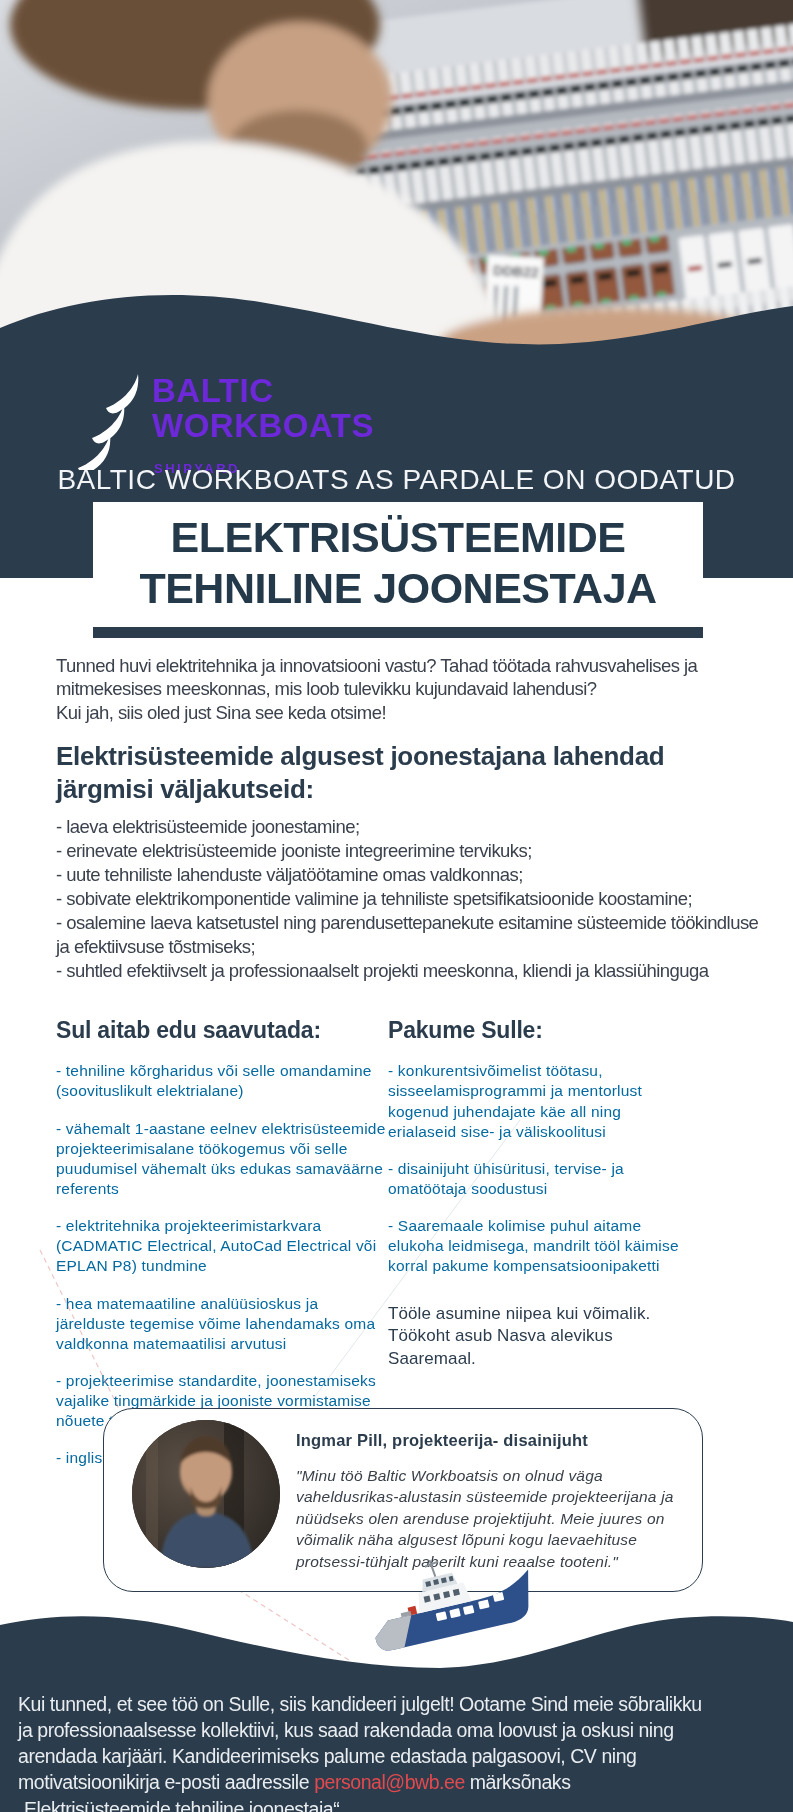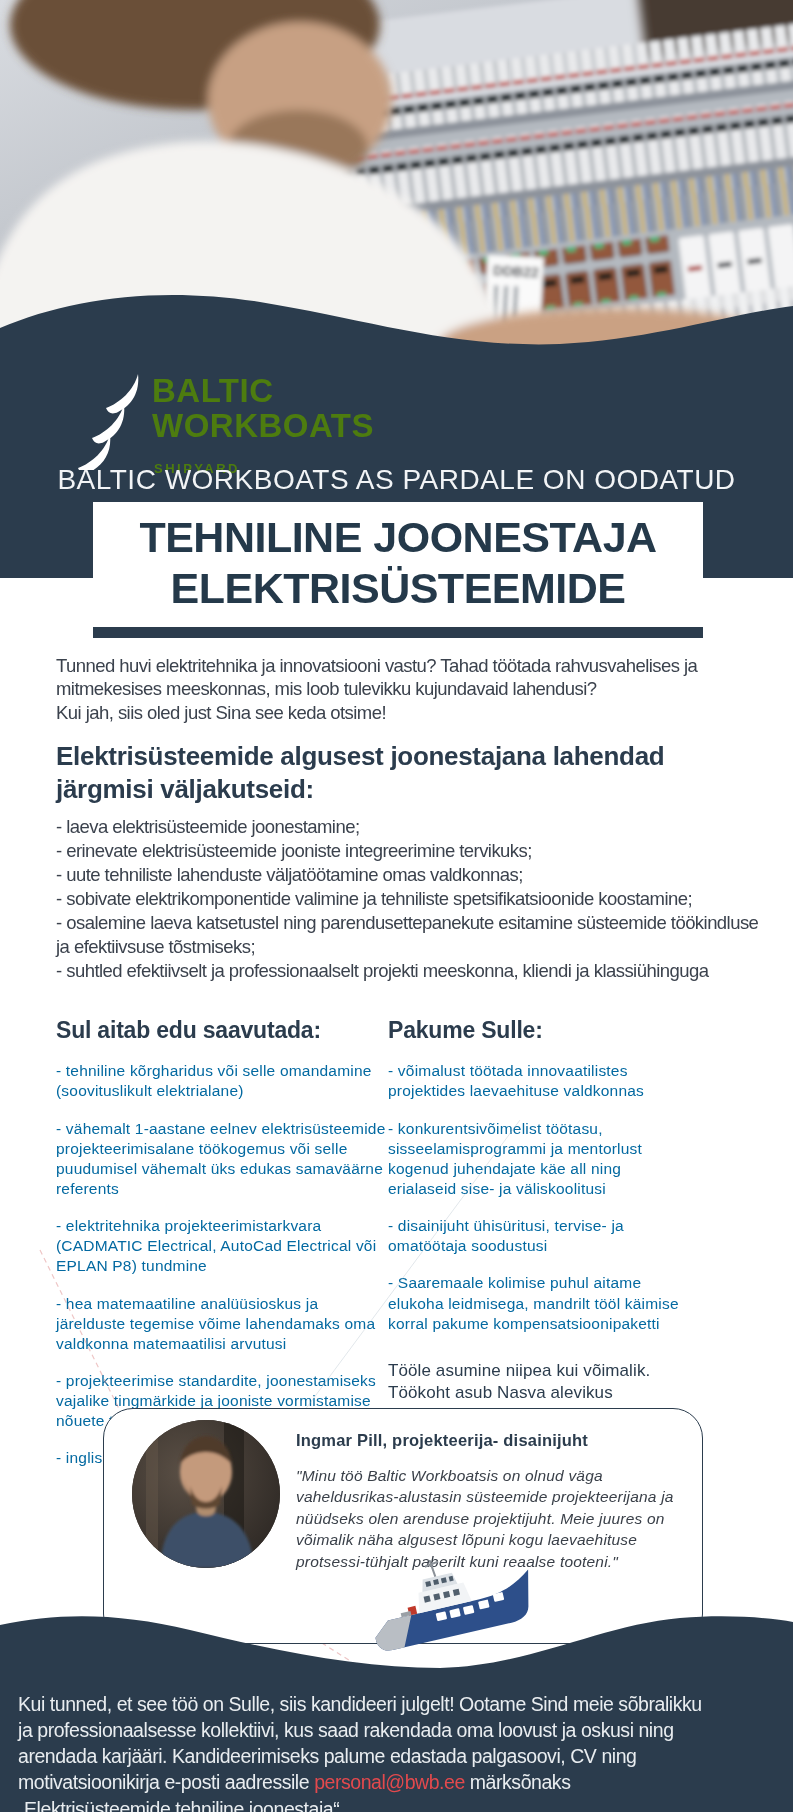--- a/index.html
+++ b/index.html
@@ -9,21 +9,21 @@
     font-family:"Liberation Sans",sans-serif;color:#3a414c;
   }
   
   .hero{position:absolute;left:0;top:0;width:793px;height:578px;}
   .photo{position:absolute;left:0;top:0;width:793px;height:360px;overflow:hidden;background:#c2c6cc;}
   .photo svg{display:block}
   .wave-top{position:absolute;left:0;top:280px;width:793px;height:75px;}
   .navy-fill{position:absolute;left:0;top:353px;width:793px;height:225px;background:#2b3c4d;}
   
   .logo{position:absolute;left:78px;top:374px;display:flex;align-items:flex-start;gap:12px;}
-  .logo-text{color:#4d7c0f;line-height:1;}
+  .logo-text{color:#6d28d9;line-height:1;}
   .logo-l1,.logo-l2{font-size:33px;font-weight:bold;letter-spacing:.5px;line-height:1.06;}
   .logo-l3{font-size:13px;font-weight:bold;letter-spacing:2.5px;margin-top:18px;margin-left:2px;}
   
   .kicker{position:absolute;left:0;top:464px;width:793px;text-align:center;color:#f2f4f6;
           font-size:28px;font-weight:400;letter-spacing:.5px;}
   .title-box{position:absolute;left:93px;top:502px;width:610px;background:#ffffff;
              text-align:center;padding:10px 0 16px;}
   .title-line{color:#24394a;font-weight:bold;font-size:43px;line-height:1.18;letter-spacing:-.5px;}
   
   .middle{position:absolute;left:0;top:578px;width:793px;}
@@ -32,21 +32,21 @@
          letter-spacing:-.55px;color:#3b424d;}
   .challenges-heading{margin:16px 36px 0 56px;max-width:655px;font-size:26px;line-height:1.24;
          font-weight:bold;color:#2b3c4d;letter-spacing:-.3px;}
   .bullets{margin:10px 24px 0 56px;max-width:712px;font-size:18.5px;line-height:1.3;
          letter-spacing:-.55px;color:#3b424d;}
   .columns{display:grid;grid-template-columns:332px 302px;margin:34px 16px 0 56px;}
   .col-heading{font-size:23px;font-weight:bold;color:#2b3c4d;letter-spacing:-.2px;margin:0 0 2px 0;}
   .col-items .item{margin-top:17px;font-size:15.5px;line-height:1.3;letter-spacing:.2px;color:#0369a1;}
   .offer-note{margin-top:26px;font-size:17px;font-weight:normal;line-height:1.33;color:#2b3c4d;letter-spacing:.1px;}
   
-  .card{position:absolute;left:103px;top:1408px;width:600px;height:236px;box-sizing:border-box;
+  .card{position:absolute;left:103px;top:1408px;width:600px;height:184px;box-sizing:border-box;
         border:1.5px solid #2b3c4d;border-radius:30px;background:#fff;}
   .card-photo{position:absolute;left:28px;top:11px;width:148px;height:148px;border-radius:50%;
         overflow:hidden;background:#3a332e;}
   .card-body{position:absolute;left:192px;top:22px;right:24px;}
   .card-name{font-size:16.5px;font-weight:bold;color:#2b3c4d;letter-spacing:.2px;}
   .card-quote{margin-top:15px;font-size:15.5px;font-style:italic;line-height:1.38;
         color:#3a4049;letter-spacing:.2px;}
   
   .diag{position:absolute;left:0;top:0;width:793px;height:1812px;pointer-events:none;}
   
@@ -153,22 +153,22 @@
       <div class="logo-text">
         <div class="logo-l1">BALTIC</div>
         <div class="logo-l2">WORKBOATS</div>
         <div class="logo-l3">SHIPYARD</div>
       </div>
     </div>
 
     <div class="kicker">BALTIC WORKBOATS AS PARDALE ON OODATUD</div>
 
     <div class="title-box">
+      <div class="title-line">ELEKTRISÜSTEEMIDE</div>
       <div class="title-line">TEHNILINE JOONESTAJA</div>
-      <div class="title-line">ELEKTRISÜSTEEMIDE</div>
     </div>
   </div>
 
   <div class="middle">
     <div class="bar"></div>
 
     <div class="intro">
       <div>Tunned huvi  elektritehnika ja innovatsiooni vastu? Tahad töötada rahvusvahelises ja mitmekesises meeskonnas, mis loob tulevikku kujundavaid lahendusi?</div>
       <div>Kui jah, siis oled just Sina see keda otsime!</div>
     </div>
@@ -192,21 +192,20 @@
             <div class="item">- vähemalt 1-aastane eelnev elektrisüsteemide projekteerimisalane töökogemus või selle puudumisel vähemalt üks edukas samaväärne referents</div>
             <div class="item">- elektritehnika projekteerimistarkvara (CADMATIC Electrical, AutoCad Electrical või EPLAN P8) tundmine</div>
             <div class="item">- hea matemaatiline analüüsioskus ja järelduste tegemise võime lahendamaks oma valdkonna matemaatilisi arvutusi</div>
             <div class="item">- projekteerimise standardite, joonestamiseks vajalike tingmärkide ja jooniste vormistamise nõuete tundmine</div>
             <div class="item">- inglise keele oskus väga heal tasemel</div>
           </div>
       </div>
       <div>
         <div class="col-heading">Pakume Sulle:</div>
         <div class="col-items">
-            <div class="item">- võimalust töötada innovaatilistes projektides laevaehituse valdkonnas</div>
             <div class="item">- konkurentsivõimelist töötasu, sisseelamisprogrammi ja mentorlust kogenud juhendajate käe all ning erialaseid sise- ja väliskoolitusi</div>
             <div class="item">- disainijuht ühisüritusi, tervise- ja omatöötaja soodustusi</div>
             <div class="item">- Saaremaale kolimise puhul aitame elukoha leidmisega, mandrilt tööl käimise korral pakume kompensatsioonipaketti</div>
           </div>
         <div class="offer-note">
           <div>Tööle asumine niipea kui võimalik.</div>
           <div>Töökoht asub Nasva alevikus Saaremaal.</div>
         </div>
       </div>
     </div>

